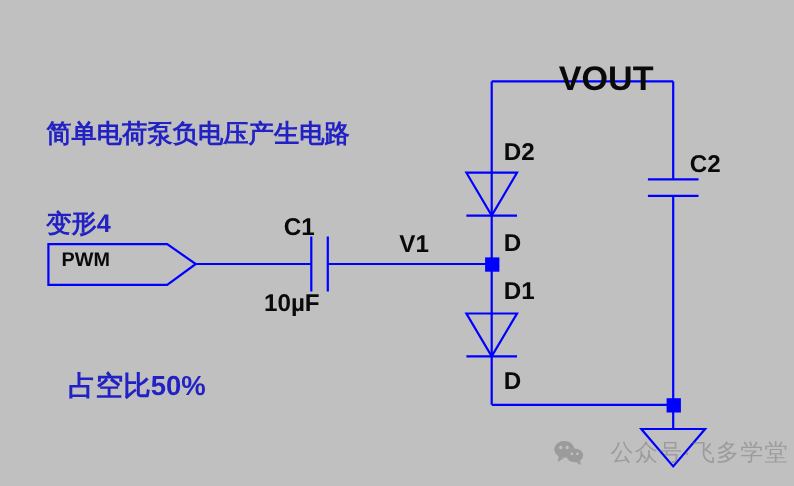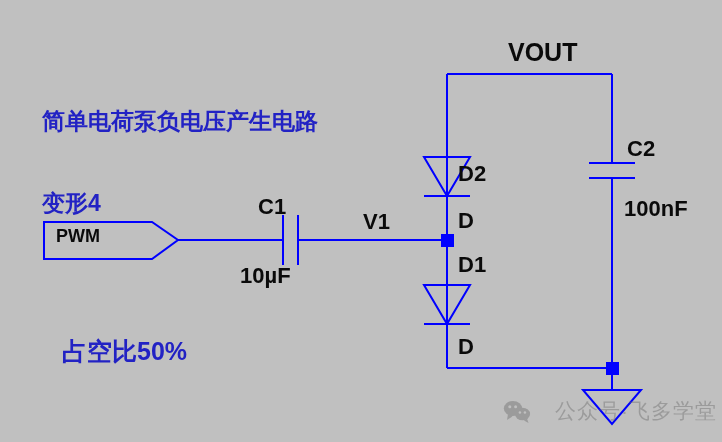--- a/index.html
+++ b/index.html
@@ -49,22 +49,22 @@
   
   .comp {
     color: #0a0a0a;
     font-weight: 700;
     font-size: 22px;
   }
   #lbl-pwm   { left: 56px;  top: 226px; font-size: 18px; }
   #lbl-c1    { left: 258px; top: 194px; }
   #lbl-c1val { left: 240px; top: 263px; }
   #lbl-v1    { left: 363px; top: 209px; }
-  #lbl-vout  { left: 508px; top: 38px;  font-size: 25px; }
-  #lbl-d2    { left: 458px; top: 125px; margin-top: 36px; }
+  #lbl-vout  { left: 508px; top: 54px;  font-size: 31px; }
+  #lbl-d2    { left: 458px; top: 125px; }
   #lbl-d2t   { left: 458px; top: 208px; }
   #lbl-d1    { left: 458px; top: 252px; }
   #lbl-d1t   { left: 458px; top: 334px; }
   #lbl-c2    { left: 627px; top: 136px; }
   #lbl-c2val { left: 624px; top: 196px; }
   
   #watermark {
     position: absolute;
     left: 503px;
     top: 397px;
@@ -134,21 +134,20 @@
   <div class="lbl comp" id="lbl-pwm">PWM</div>
   <div class="lbl comp" id="lbl-c1">C1</div>
   <div class="lbl comp" id="lbl-c1val">10µF</div>
   <div class="lbl comp" id="lbl-v1">V1</div>
   <div class="lbl comp" id="lbl-vout">VOUT</div>
   <div class="lbl comp" id="lbl-d2">D2</div>
   <div class="lbl comp" id="lbl-d2t">D</div>
   <div class="lbl comp" id="lbl-d1">D1</div>
   <div class="lbl comp" id="lbl-d1t">D</div>
   <div class="lbl comp" id="lbl-c2">C2</div>
-  <div class="lbl comp" id="lbl-c2val">100nF</div>
 
   <div id="watermark">
     <svg width="28" height="24" viewBox="0 0 28 24">
       <ellipse cx="10" cy="9.5" rx="9.2" ry="7.6" fill="#6a6a6a"></ellipse>
       <polygon points="5,15 4,21 9.5,17.5" fill="#6a6a6a"></polygon>
       <circle cx="6.8" cy="7.8" r="1.5" fill="#c0c0c0"></circle>
       <circle cx="12.6" cy="7.8" r="1.5" fill="#c0c0c0"></circle>
       <ellipse cx="19.5" cy="15" rx="7.6" ry="6.3" fill="#6a6a6a"></ellipse>
       <polygon points="24,19.5 25.5,24 21,21.5" fill="#6a6a6a"></polygon>
       <circle cx="16.9" cy="13.6" r="1.25" fill="#c0c0c0"></circle>

